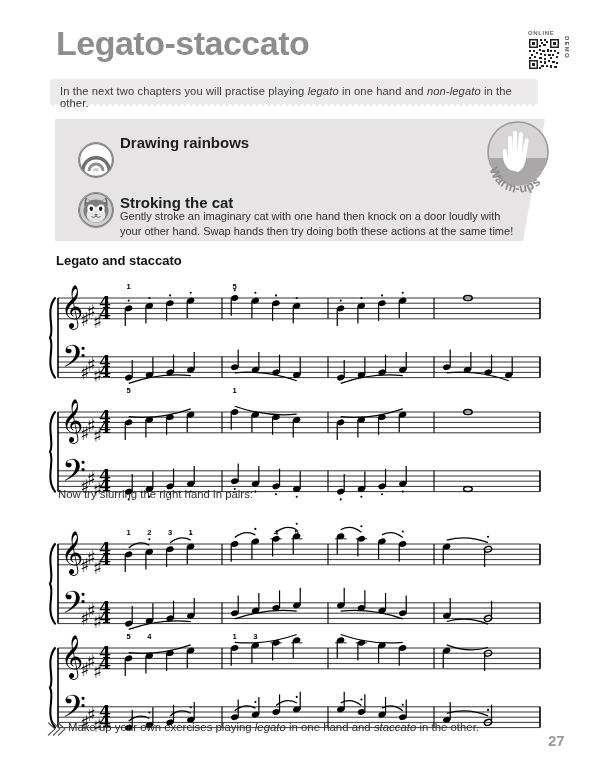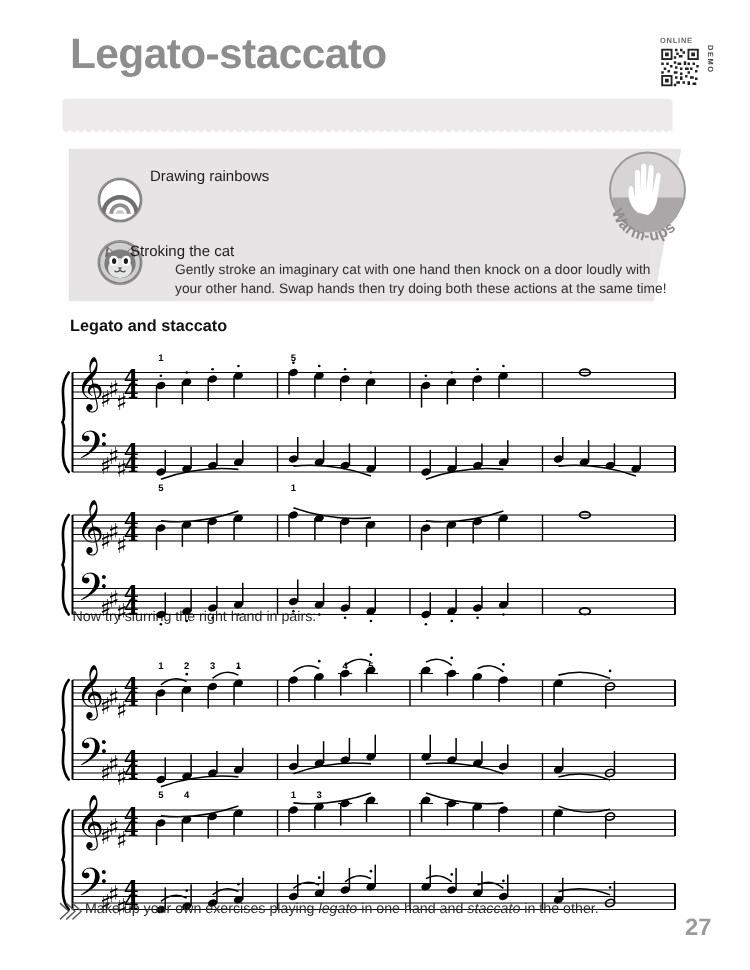--- a/index.html
+++ b/index.html
@@ -26,36 +26,36 @@
      background-image:radial-gradient(circle at 3px 0px, #eceaea 2.6px, rgba(0,0,0,0) 2.9px);
      background-size:6px 6px;background-repeat:repeat-x;}
   .bubble-text{position:absolute;left:60px;top:85px;width:470px;font-size:11.2px;
                color:#3a3a3a;letter-spacing:0.1px;}
   .bubble-text i{font-style:italic;}
 
   
   .warm{position:absolute;left:55px;top:119px;width:468px;height:122px;background:#e6e4e4;}
   .warm-tail{position:absolute;left:523px;top:119px;width:0;height:0;
              border-top:122px solid #e6e4e4;border-right:22px solid transparent;}
-  .w-title{position:absolute;font-size:12px;font-weight:normal;color:#1d1d1d;}
+  .w-title{position:absolute;font-size:15px;font-weight:bold;color:#1d1d1d;}
   .w-body{position:absolute;font-size:11px;color:#2f2f2f;line-height:14.6px;}
   .w-icon{position:absolute;width:34px;height:34px;border-radius:50%;
           background:radial-gradient(circle at 35% 30%, #f2f2f2, #9a9a9a);
           border:1px solid #8c8c8c;overflow:hidden;}
   .badge{position:absolute;left:480px;top:118px;width:76px;height:76px;}
 
   
   .sec-head{position:absolute;left:56px;top:253px;font-size:13px;font-weight:bold;color:#111;}
   .mid-text{position:absolute;left:58px;top:488px;font-size:11.4px;color:#2f2f2f;}
 
   
   .foot{position:absolute;left:68px;top:721px;font-size:11.4px;color:#2f2f2f;text-align:center;}
   .foot i{font-style:italic;}
   .chev{position:absolute;left:47px;top:721px;width:22px;height:16px;}
-  .pageno{position:absolute;left:548px;top:732px;font-size:19px;color:#9a9a9a;font-weight:bold;}
+  .pageno{position:absolute;left:548px;top:732px;font-size:15px;color:#9a9a9a;font-weight:bold;}
 
   svg{display:block;overflow:visible;}
   .sys{position:absolute;left:0;}
 </style>
 </head>
 <body>
 
 <div class="page">
 
   <div class="title">Legato-staccato</div>
@@ -113,20 +113,23 @@
           <rect x="13" y="27" width="3" height="2"></rect>
         <rect x="18" y="27" width="2" height="2"></rect>
           <rect x="22" y="27" width="2" height="3"></rect>
         <rect x="26" y="28" width="3" height="2"></rect>
           <rect x="11" y="29" width="2" height="2"></rect>
       </g>
     </svg>
   </div>
 
   <div class="bubble"></div>
+  <div class="bubble-text">
+    <span>In the next two chapters you will practise playing </span><i>legato</i><span> in one hand and </span><i>non-legato</i><span> in the other.</span>
+  </div>
 
   <div class="warm"></div>
   <div class="warm-tail"></div>
 
   <div class="w-icon" style="left:78px;top:142px;">
     <svg viewBox="0 0 34 34" width="34" height="34">
       <circle cx="17" cy="17" r="16.5" fill="#fff"></circle>
       <path d="M2 28 A15 15 0 0 1 32 28 Z" fill="#6e6e6e"></path>
       <path d="M5.5 28 A11.5 11.5 0 0 1 28.5 28 Z" fill="#fff"></path>
       <path d="M8.5 28 A8.5 8.5 0 0 1 25.5 28 Z" fill="#8f8f8f"></path>
@@ -148,22 +151,22 @@
       <ellipse cx="17" cy="21.5" rx="9.5" ry="8" fill="#e4e4e4"></ellipse>
       <ellipse cx="12" cy="15.5" rx="3.6" ry="4" fill="#fff"></ellipse>
       <ellipse cx="22" cy="15.5" rx="3.6" ry="4" fill="#fff"></ellipse>
       <ellipse cx="12.3" cy="15.8" rx="1.7" ry="2.3" fill="#1c1c1c"></ellipse>
       <ellipse cx="21.7" cy="15.8" rx="1.7" ry="2.3" fill="#1c1c1c"></ellipse>
       <path d="M15.3 21 L18.7 21 L17 23 Z" fill="#4a4a4a"></path>
       <path d="M17 23 Q14.6 25.6 12.6 23.6 M17 23 Q19.4 25.6 21.4 23.6" stroke="#4a4a4a" stroke-width="0.9" fill="none"></path>
       <circle cx="17" cy="17" r="16.5" fill="none" stroke="#7b7b7b" stroke-width="1.2"></circle>
     </svg>
   </div>
-  <div class="w-title" style="left:104px;top:194px;">Stroking the cat</div>
-  <div class="w-body" style="left:120px;top:209px;width:400px;margin-left:20px;">Gently stroke an imaginary cat with one hand then knock on a door loudly with your other hand. Swap hands then try doing both these actions at the same time!</div>
+  <div class="w-title" style="left:120px;top:194px;">Stroking the cat</div>
+  <div class="w-body" style="left:120px;top:209px;width:400px;">Gently stroke an imaginary cat with one hand then knock on a door loudly with your other hand. Swap hands then try doing both these actions at the same time!</div>
 
   <svg class="badge" viewBox="0 0 76 76">
     <circle cx="38" cy="34" r="30" fill="#d6d4d4" stroke="#9b9999" stroke-width="1.6"></circle>
     <path d="M10 40 A28 28 0 0 0 66 40 Z" fill="#a9a7a7"></path>
     <g fill="#ffffff">
       <path d="M30 52 C24 47 22 40 23 33 C23.5 30 26 30 26.5 33 L28 40 L28 20 C28 17 32 17 32 20 L32 36 L33 15 C33 12 37 12 37 15 L37 35 L39 16 C39 13 43 13.5 43 16.5 L42 36 L45 22 C45.5 19 49 20 48.5 23 L46 40 C45 48 42 52 38 54 Z"></path>
     </g>
     <defs>
         <path id="warmarc" d="M9 46 A30 30 0 0 0 68 52"></path>
       </defs>

